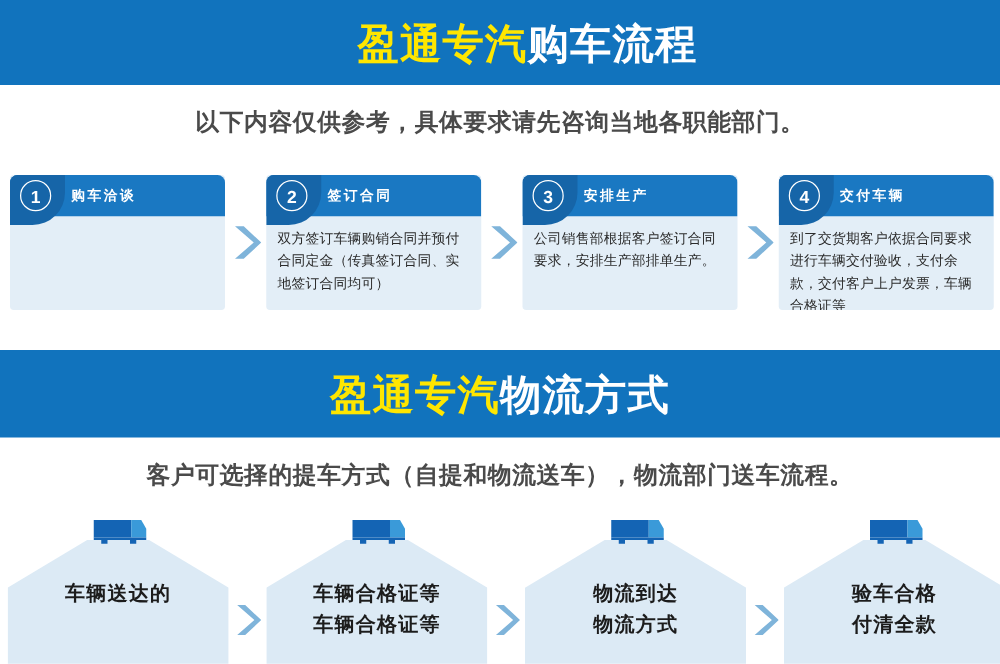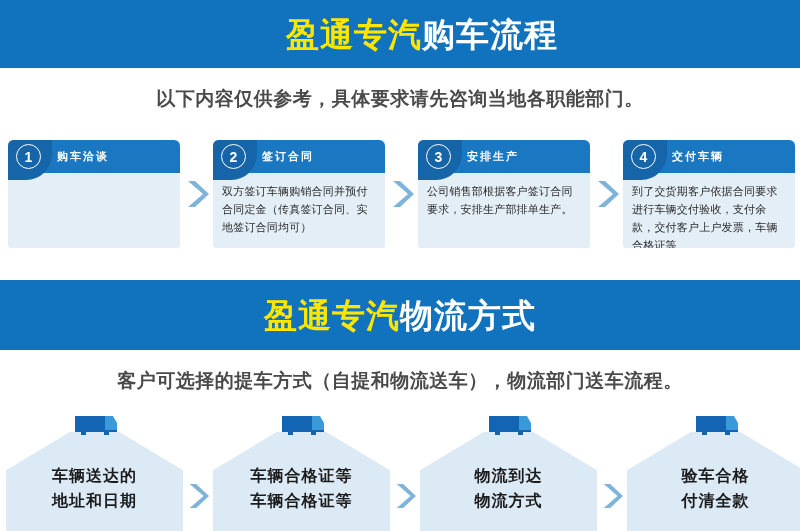--- a/index.html
+++ b/index.html
@@ -276,21 +276,20 @@
     <svg class="truck" viewBox="0 0 48 26">
       <rect x="4" y="4" width="30" height="14" fill="#1464b4"></rect>
       <path d="M34 4 L42 4 L46 11 L46 18 L34 18 Z" fill="#3a9ad9"></path>
       <rect x="4" y="18" width="42" height="2" fill="#1464b4"></rect>
       <rect x="10" y="20" width="5" height="3" fill="#1464b4"></rect>
       <rect x="33" y="20" width="5" height="3" fill="#1464b4"></rect>
     </svg>
     <div class="pent"></div>
     <div class="logi-text">
       <div>车辆送达的</div>
-      <div>地址和日期</div>
     </div>
   </div>
 
   <div class="chev-logi">
     <svg width="22" height="28" viewBox="0 0 24 30" aria-hidden="true">
       <polygon points="3,2 18,15 3,28 10,28 24,15 10,2" fill="#7fb4da"></polygon>
     </svg>
   </div>
 
   <div class="logi-item">

